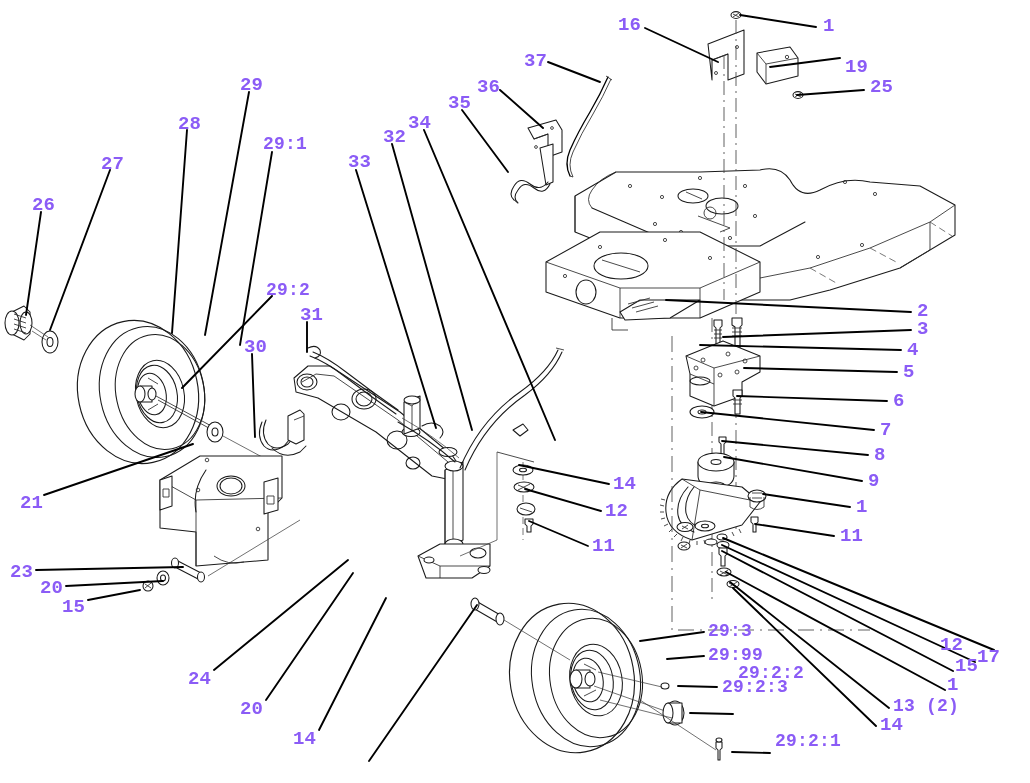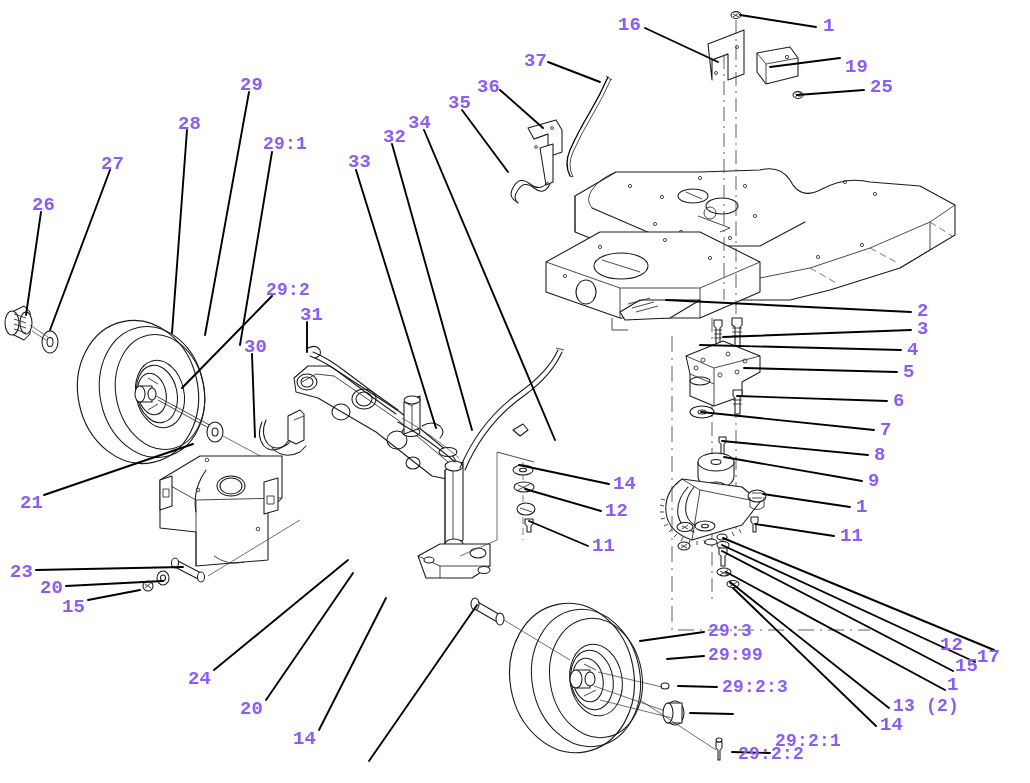--- a/index.html
+++ b/index.html
@@ -454,21 +454,21 @@
       <div class="lbl" style="left: 874px; top: 446px;">8</div>
       <div class="lbl" style="left: 868px; top: 472px;">9</div>
       <div class="lbl" style="left: 856px; top: 498px;">1</div>
       <div class="lbl" style="left: 840px; top: 527px;">11</div>
       <div class="lbl" style="left: 613px; top: 475px;">14</div>
       <div class="lbl" style="left: 605px; top: 502px;">12</div>
       <div class="lbl" style="left: 592px; top: 537px;">11</div>
       <div class="lbl sm" style="left: 708px; top: 622px;">29:3</div>
       <div class="lbl sm" style="left: 708px; top: 646px;">29:99</div>
       <div class="lbl sm" style="left: 722px; top: 678px;">29:2:3</div>
-      <div class="lbl sm" style="left: 738px; top: 745px; text-align: right;">29:2:2</div>
+      <div class="lbl sm" style="left: 738px; top: 664px; text-align: right;">29:2:2</div>
       <div class="lbl sm" style="left: 775px; top: 732px;">29:2:1</div>
       <div class="lbl" style="left: 940px; top: 636px;">12</div>
       <div class="lbl" style="left: 977px; top: 648px;">17</div>
       <div class="lbl" style="left: 955px; top: 657px;">15</div>
       <div class="lbl" style="left: 947px; top: 676px;">1</div>
       <div class="lbl sm" style="left: 893px; top: 697px;">13 (2)</div>
       <div class="lbl" style="left: 880px; top: 716px;">14</div>
     </div>
 
 </div>

